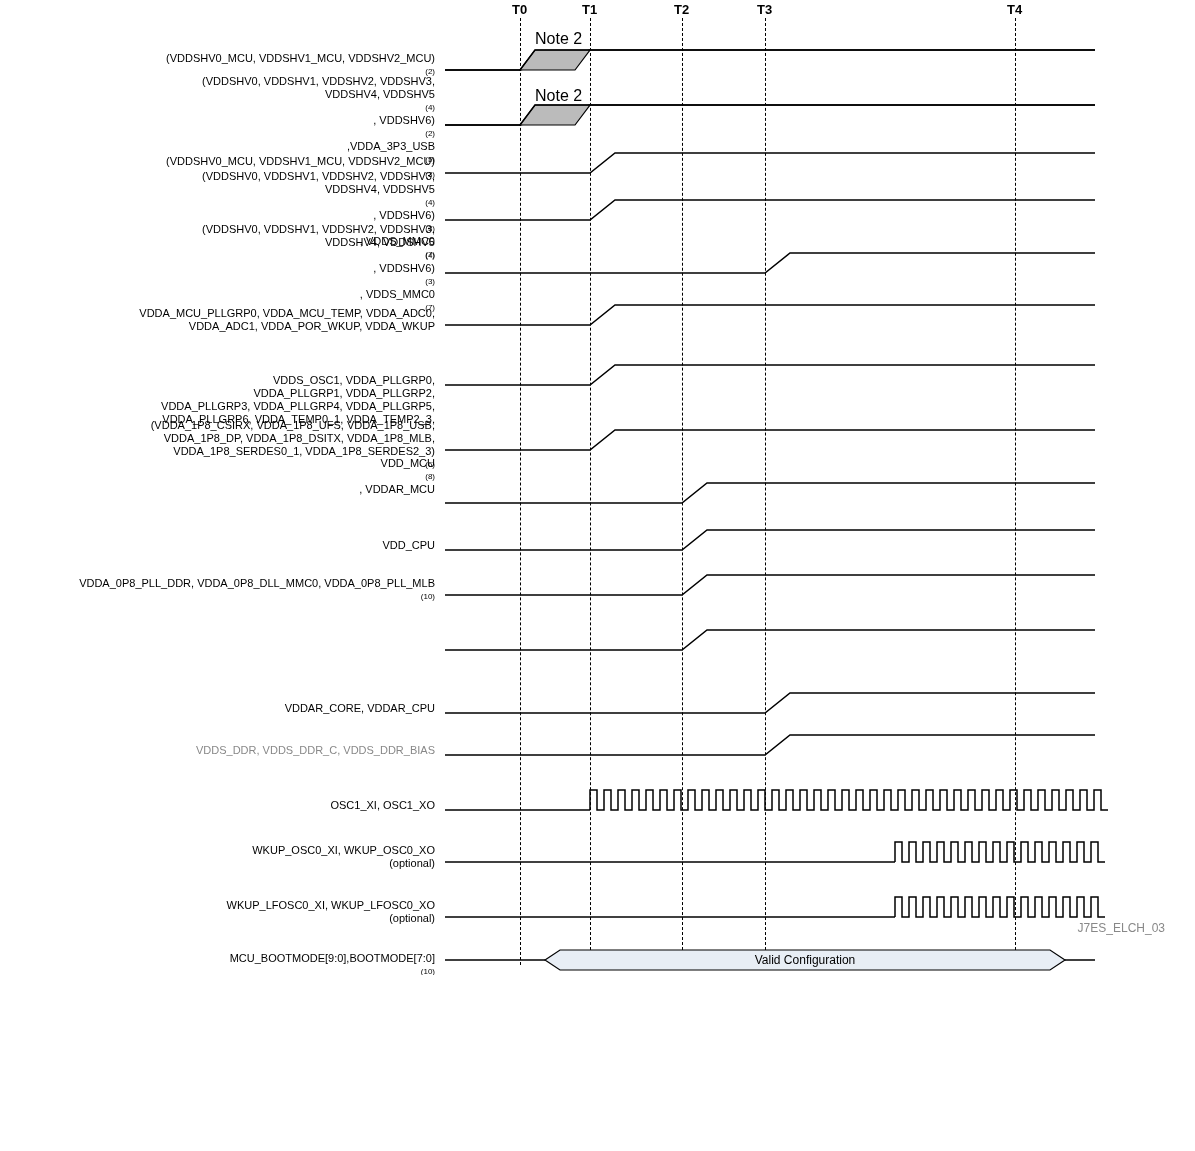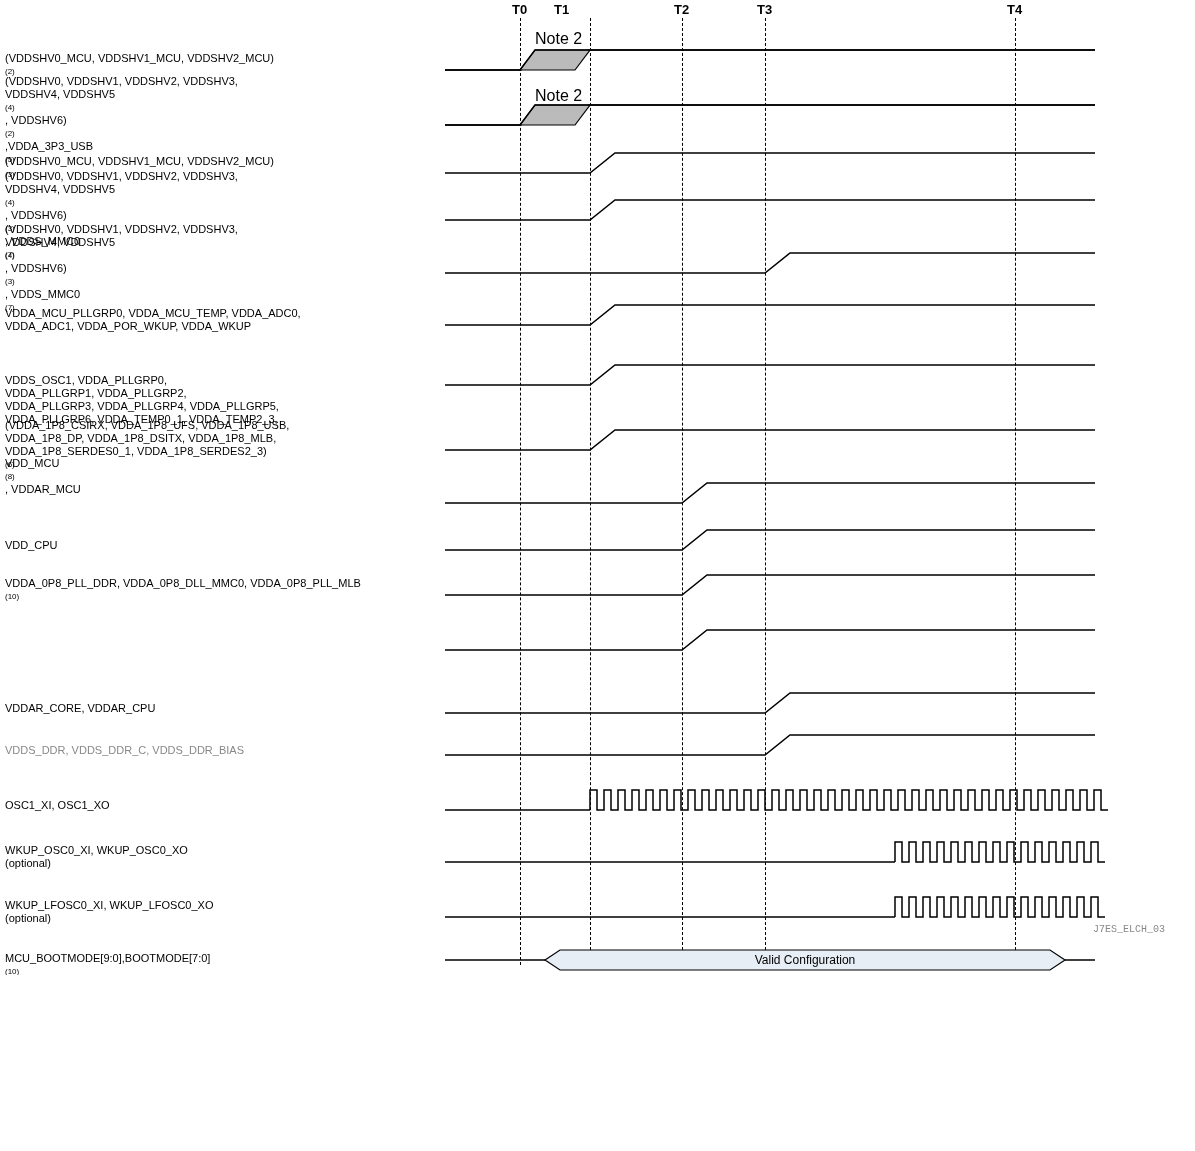--- a/index.html
+++ b/index.html
@@ -1,33 +1,33 @@
 <!DOCTYPE html>
 <html><head>
 <meta charset="utf-8">
 <style>
 body{font-family:Arial,Helvetica,sans-serif;font-size:11px;color:#000;margin:0;padding:0;width:1195px;}
 .wrap{position:relative;width:1195px;height:975px;}
 .tlabel{position:absolute;top:2px;font-weight:bold;font-size:13px;}
 .vline{position:absolute;top:18px;bottom:10px;width:0;border-left:1.5px dashed #000;}
 .row{position:absolute;left:0;right:0;height:40px;}
-.lab{position:absolute;right:760px;top:0;height:40px;width:430px;text-align:left;display:flex;flex-direction:column;justify-content:center;line-height:13px;}
+.lab{position:absolute;right:760px;top:0;height:40px;width:430px;text-align:right;display:flex;flex-direction:column;justify-content:center;line-height:13px;}
 .lab.gray{color:#888;}
 .rise{fill:none;stroke:#000;stroke-width:1.5;}
 .note{position:absolute;font-size:16px;}
-.foot{position:absolute;font-size:10px;color:#888;font-family:Liberation Mono, monospace;}
+.foot{position:absolute;font-size:12px;color:#888;}
 sup{font-size:8px;}
 </style>
 </head>
 <body>
 
 <div class="wrap" id="wrap">
     <div class="tlabel" style="left: 512px;">T0</div>
     <div class="vline" style="left: 520px;"></div>
-    <div class="tlabel" style="left: 554px;">T1</div>
+    <div class="tlabel" style="left: 582px;">T1</div>
     <div class="vline" style="left: 590px;"></div>
     <div class="tlabel" style="left: 674px;">T2</div>
     <div class="vline" style="left: 682px;"></div>
     <div class="tlabel" style="left: 757px;">T3</div>
     <div class="vline" style="left: 765px;"></div>
     <div class="tlabel" style="left: 1007px;">T4</div>
     <div class="vline" style="left: 1015px;"></div>
     <div class="note" style="left: 535px; top: 30px;">Note 2</div>
     <div class="note" style="left: 535px; top: 87px;">Note 2</div>
     <div class="row" style="top: 45px;">

